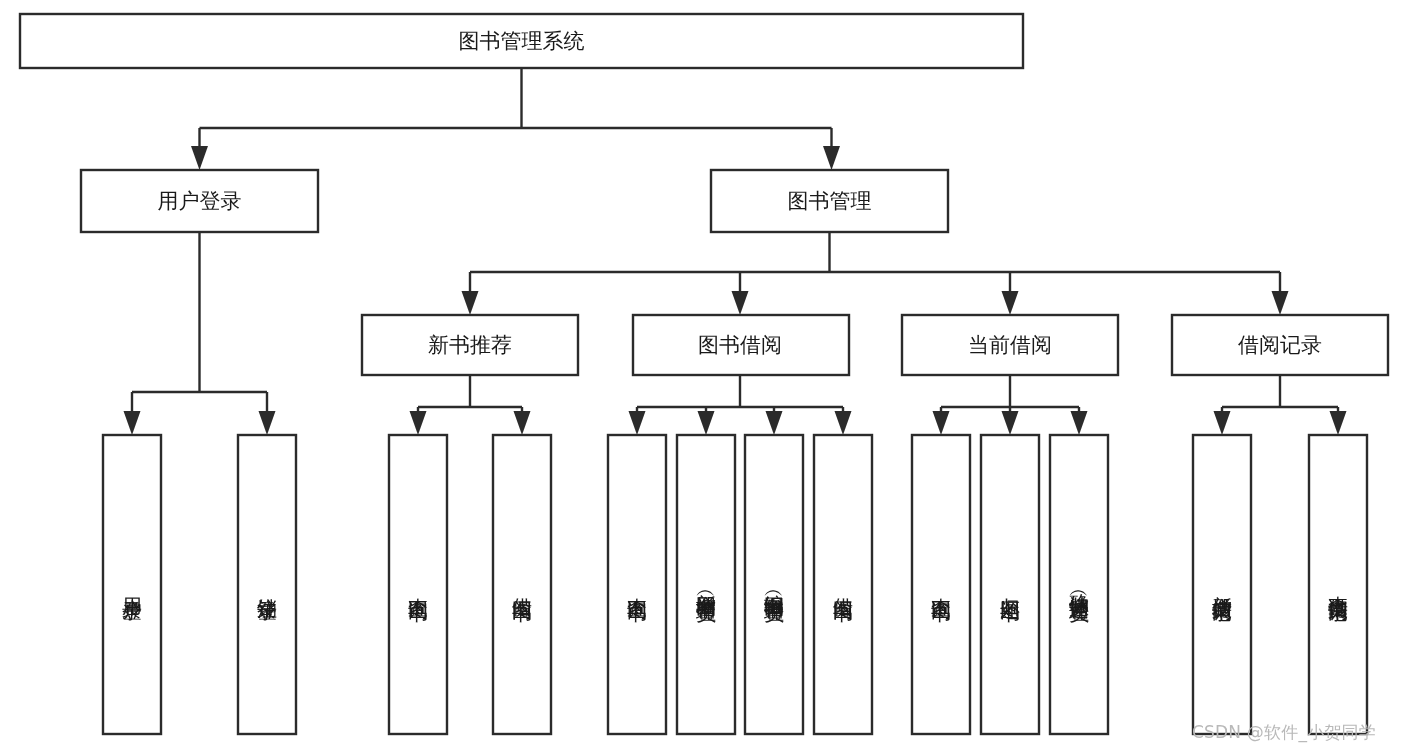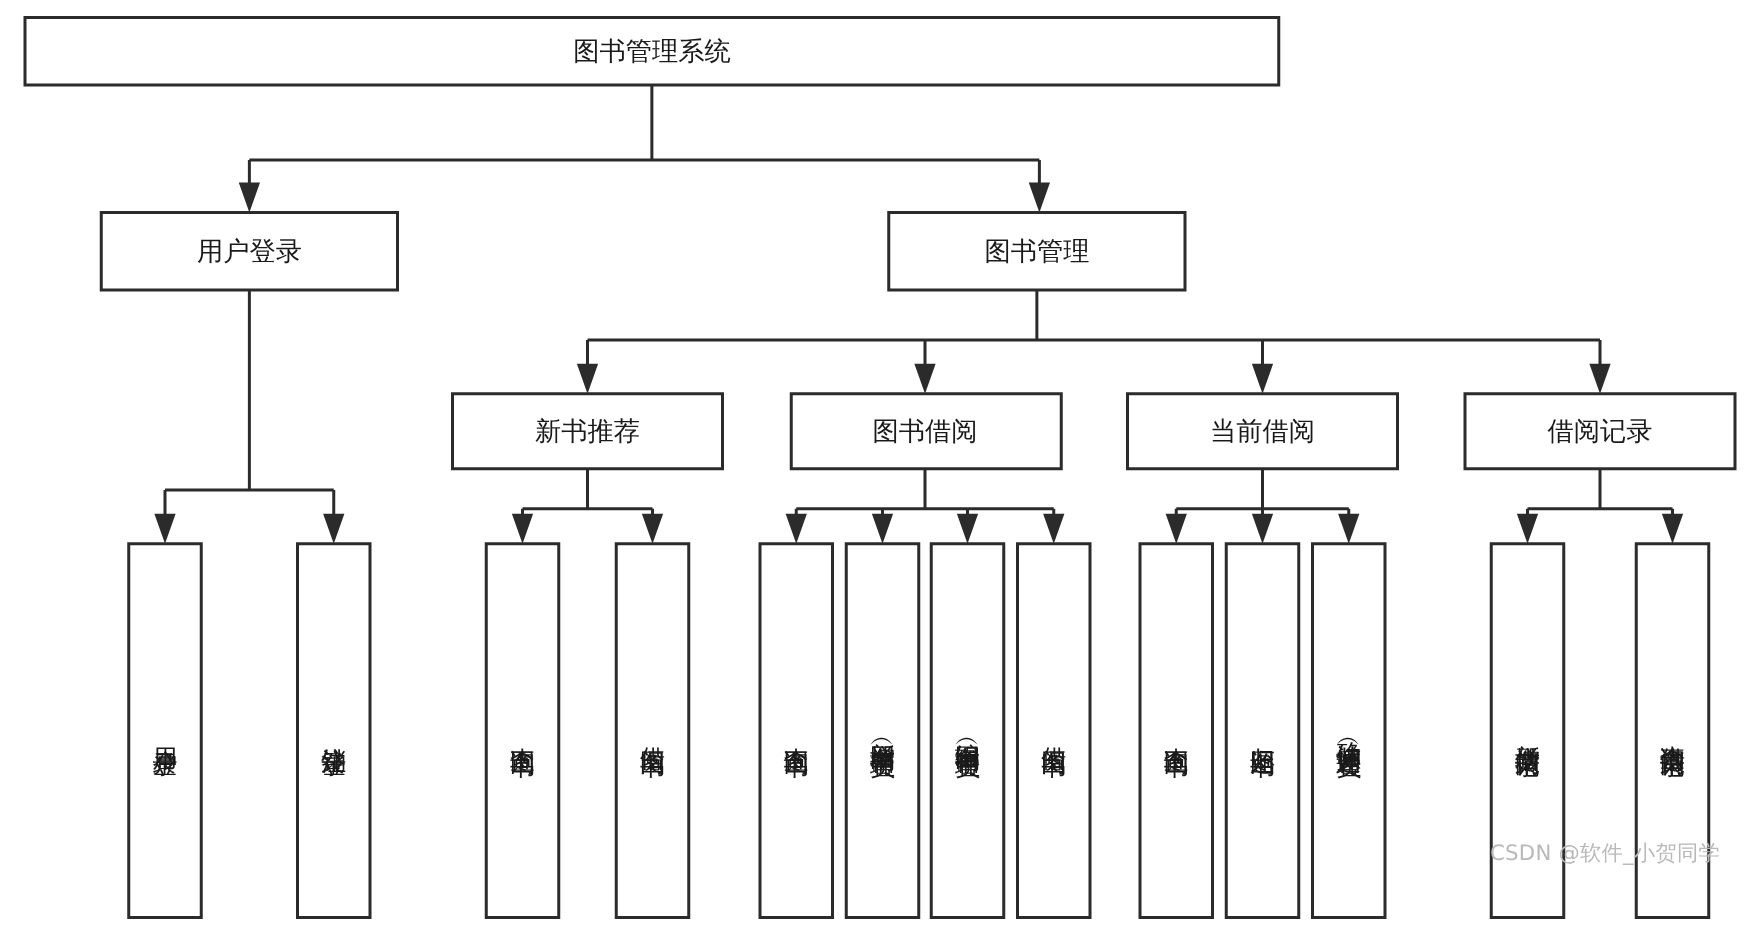--- a/index.html
+++ b/index.html
@@ -216,15 +216,15 @@
   <div class="leaf-label" style="left:745px; top:435px; width:58px; height:299px;">编辑图书（管理员）</div>
   <div class="leaf-label" style="left:814px; top:435px; width:58px; height:299px;">借阅图书</div>
 
   <div class="leaf-label" style="left:912px; top:435px; width:58px; height:299px;">查询图书</div>
   <div class="leaf-label" style="left:981px; top:435px; width:58px; height:299px;">归还图书</div>
   <div class="leaf-label" style="left:1050px; top:435px; width:58px; height:299px;">确认归还（管理员）</div>
 
   <div class="leaf-label" style="left:1193px; top:435px; width:58px; height:299px;">新增借阅记录</div>
   <div class="leaf-label" style="left:1309px; top:435px; width:58px; height:299px;">查询借阅记录</div>
 
-  <div class="watermark" style="left:1192px; top:671px;">CSDN @软件_小贺同学</div>
+  <div class="watermark" style="left:1192px; top:721px;">CSDN @软件_小贺同学</div>
 
 </div>
 
 </body></html>

